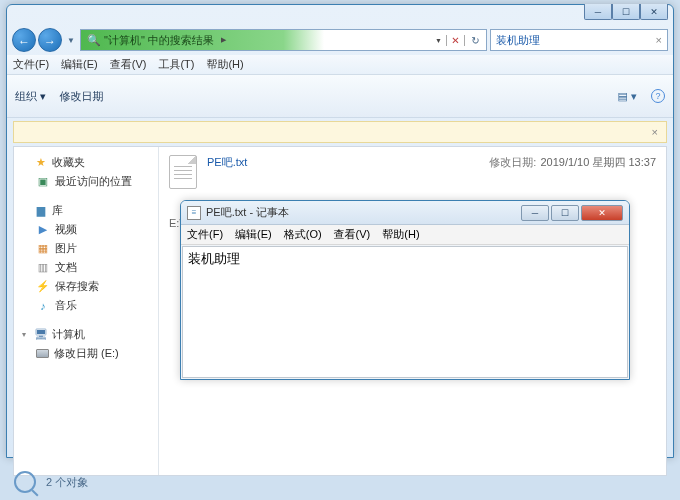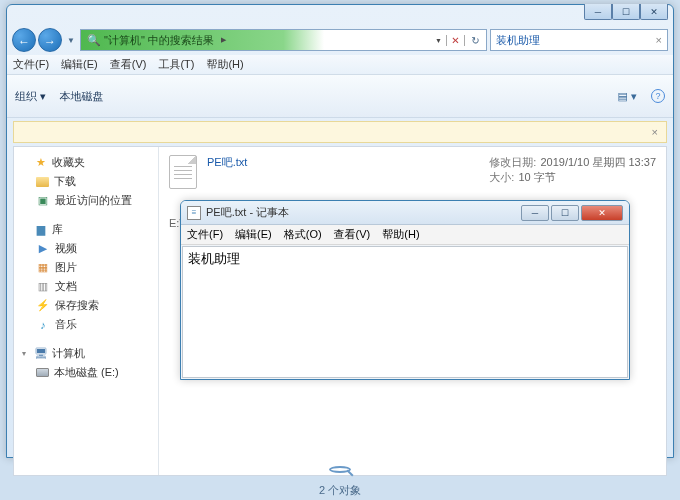--- a/index.html
+++ b/index.html
@@ -55,21 +55,21 @@
 .file-ico { width: 28px; height: 34px; background: #fff; border: 1px solid #bbb; border-radius: 2px; position: relative; }
 .file-ico::before { content: ""; position: absolute; top: 0; right: 0; width: 8px; height: 8px; background: linear-gradient(135deg, #fff 50%, #ccc 50%); }
 .file-lines { position: absolute; top: 10px; left: 4px; right: 4px; }
 .file-lines span { display: block; height: 1px; background: #bbb; margin-bottom: 3px; }
 .file-info { flex: 1; }
 .file-name { color: #1a5aaa; }
 .file-meta { position: absolute; right: 10px; top: 8px; text-align: left; color: #666; font-size: 11px; }
 .file-meta div span:first-child { color: #777; margin-right: 4px; margin-top: 45px; }
 .file-path { margin-top: 28px; color: #666; }
 
-.statusbar { position: absolute; left: 6px; bottom: 2px; right: 6px; height: 32px; display: flex; align-items: center; gap: 10px; padding: 0 8px; font-size: 11px; color: #4a6a8a; flex-direction: column; }
+.statusbar { position: absolute; left: 6px; bottom: 2px; right: 6px; height: 32px; display: flex; align-items: center; gap: 10px; padding: 0 8px; font-size: 11px; color: #4a6a8a; }
 .mag { width: 22px; height: 22px; border: 2px solid #6a9ac8; border-radius: 50%; position: relative; }
 .mag::after { content: ""; position: absolute; width: 8px; height: 2px; background: #6a9ac8; bottom: -3px; right: -5px; transform: rotate(45deg); }
 
 
 .notepad { left: 180px; top: 200px; width: 450px; height: 180px; background: #f0f4f8; z-index: 10; }
 .np-title { height: 24px; background: linear-gradient(#eaf2fa,#d6e4f2); display: flex; align-items: center; padding: 0 6px; font-size: 11px; color: #333; border-bottom: 1px solid #b8c8d8; border-radius: 5px 5px 0 0; }
 .np-ico { width: 14px; height: 14px; background: #fff; border: 1px solid #888; margin-right: 5px; display: flex; align-items: center; justify-content: center; font-size: 8px; color: #4a8aba; }
 .np-btns { margin-left: auto; display: flex; gap: 2px; }
 .np-btn { width: 28px; height: 16px; border: 1px solid #8098b0; background: linear-gradient(#e8f0f8,#c8d8e8); display: flex; align-items: center; justify-content: center; font-size: 9px; color: #2b4a6b; border-radius: 2px; }
 .np-btn.close { background: linear-gradient(#e88a7a,#c8402a); color: #fff; width: 42px; }
@@ -115,43 +115,39 @@
   <div class="menubar">
     <span>文件(F)</span>
     <span>编辑(E)</span>
     <span>查看(V)</span>
     <span>工具(T)</span>
     <span>帮助(H)</span>
   </div>
 
   <div class="toolbar">
     <span><span>组织</span> ▾</span>
-    <span>本地磁盘</span>
+    <span>修改日期</span>
     <div class="spacer"></div>
     <div class="tb-icon">▤ ▾</div>
     <div class="tb-icon" style="color:#4a8ada;border:1px solid #4a8ada;border-radius:50%;width:14px;height:14px;font-size:9px">?</div>
   </div>
 
   <div class="info-strip">
     <span class="x">×</span>
   </div>
 
   <div class="body-area">
     <div class="sidebar">
       <div class="sb-group">
         <div class="sb-head">
             <span class="tri"></span>
             <span class="ico star">★</span>
             <span>收藏夹</span>
           </div>
         <div class="sb-item">
-            <span class="folder"></span>
-            <span>下载</span>
-          </div>
-        <div class="sb-item">
             <span class="ico" style="color:#3a8a5a">▣</span>
             <span>最近访问的位置</span>
           </div>
       </div>
       <div class="sb-group">
         <div class="sb-head">
             <span class="tri"></span>
             <span class="ico lib">▆</span>
             <span>库</span>
           </div>
@@ -177,41 +173,40 @@
           </div>
       </div>
       <div class="sb-group">
         <div class="sb-head">
             <span class="tri">▾</span>
             <span class="ico" style="color:#4a7aaa">🖥</span>
             <span>计算机</span>
           </div>
         <div class="sb-item">
             <span class="drv"></span>
-            <span>本地磁盘 (E:)</span>
+            <span>修改日期 (E:)</span>
           </div>
       </div>
     </div>
 
     <div class="content">
       <div class="result-row">
         <div class="file-ico">
           <div class="file-lines">
               <span></span>
               <span></span>
               <span></span>
               <span></span>
             </div>
         </div>
         <div class="file-info">
           <div class="file-name">PE吧.txt</div>
         </div>
         <div class="file-meta">
           <div><span>修改日期:</span><span>2019/1/10 星期四 13:37</span></div>
-          <div><span>大小:</span><span>10 字节</span></div>
         </div>
       </div>
       <div class="file-path">E:\</div>
     </div>
   </div>
 </div>
 
 <div class="statusbar">
   <div class="mag"></div>
   <span>2 个对象</span>

